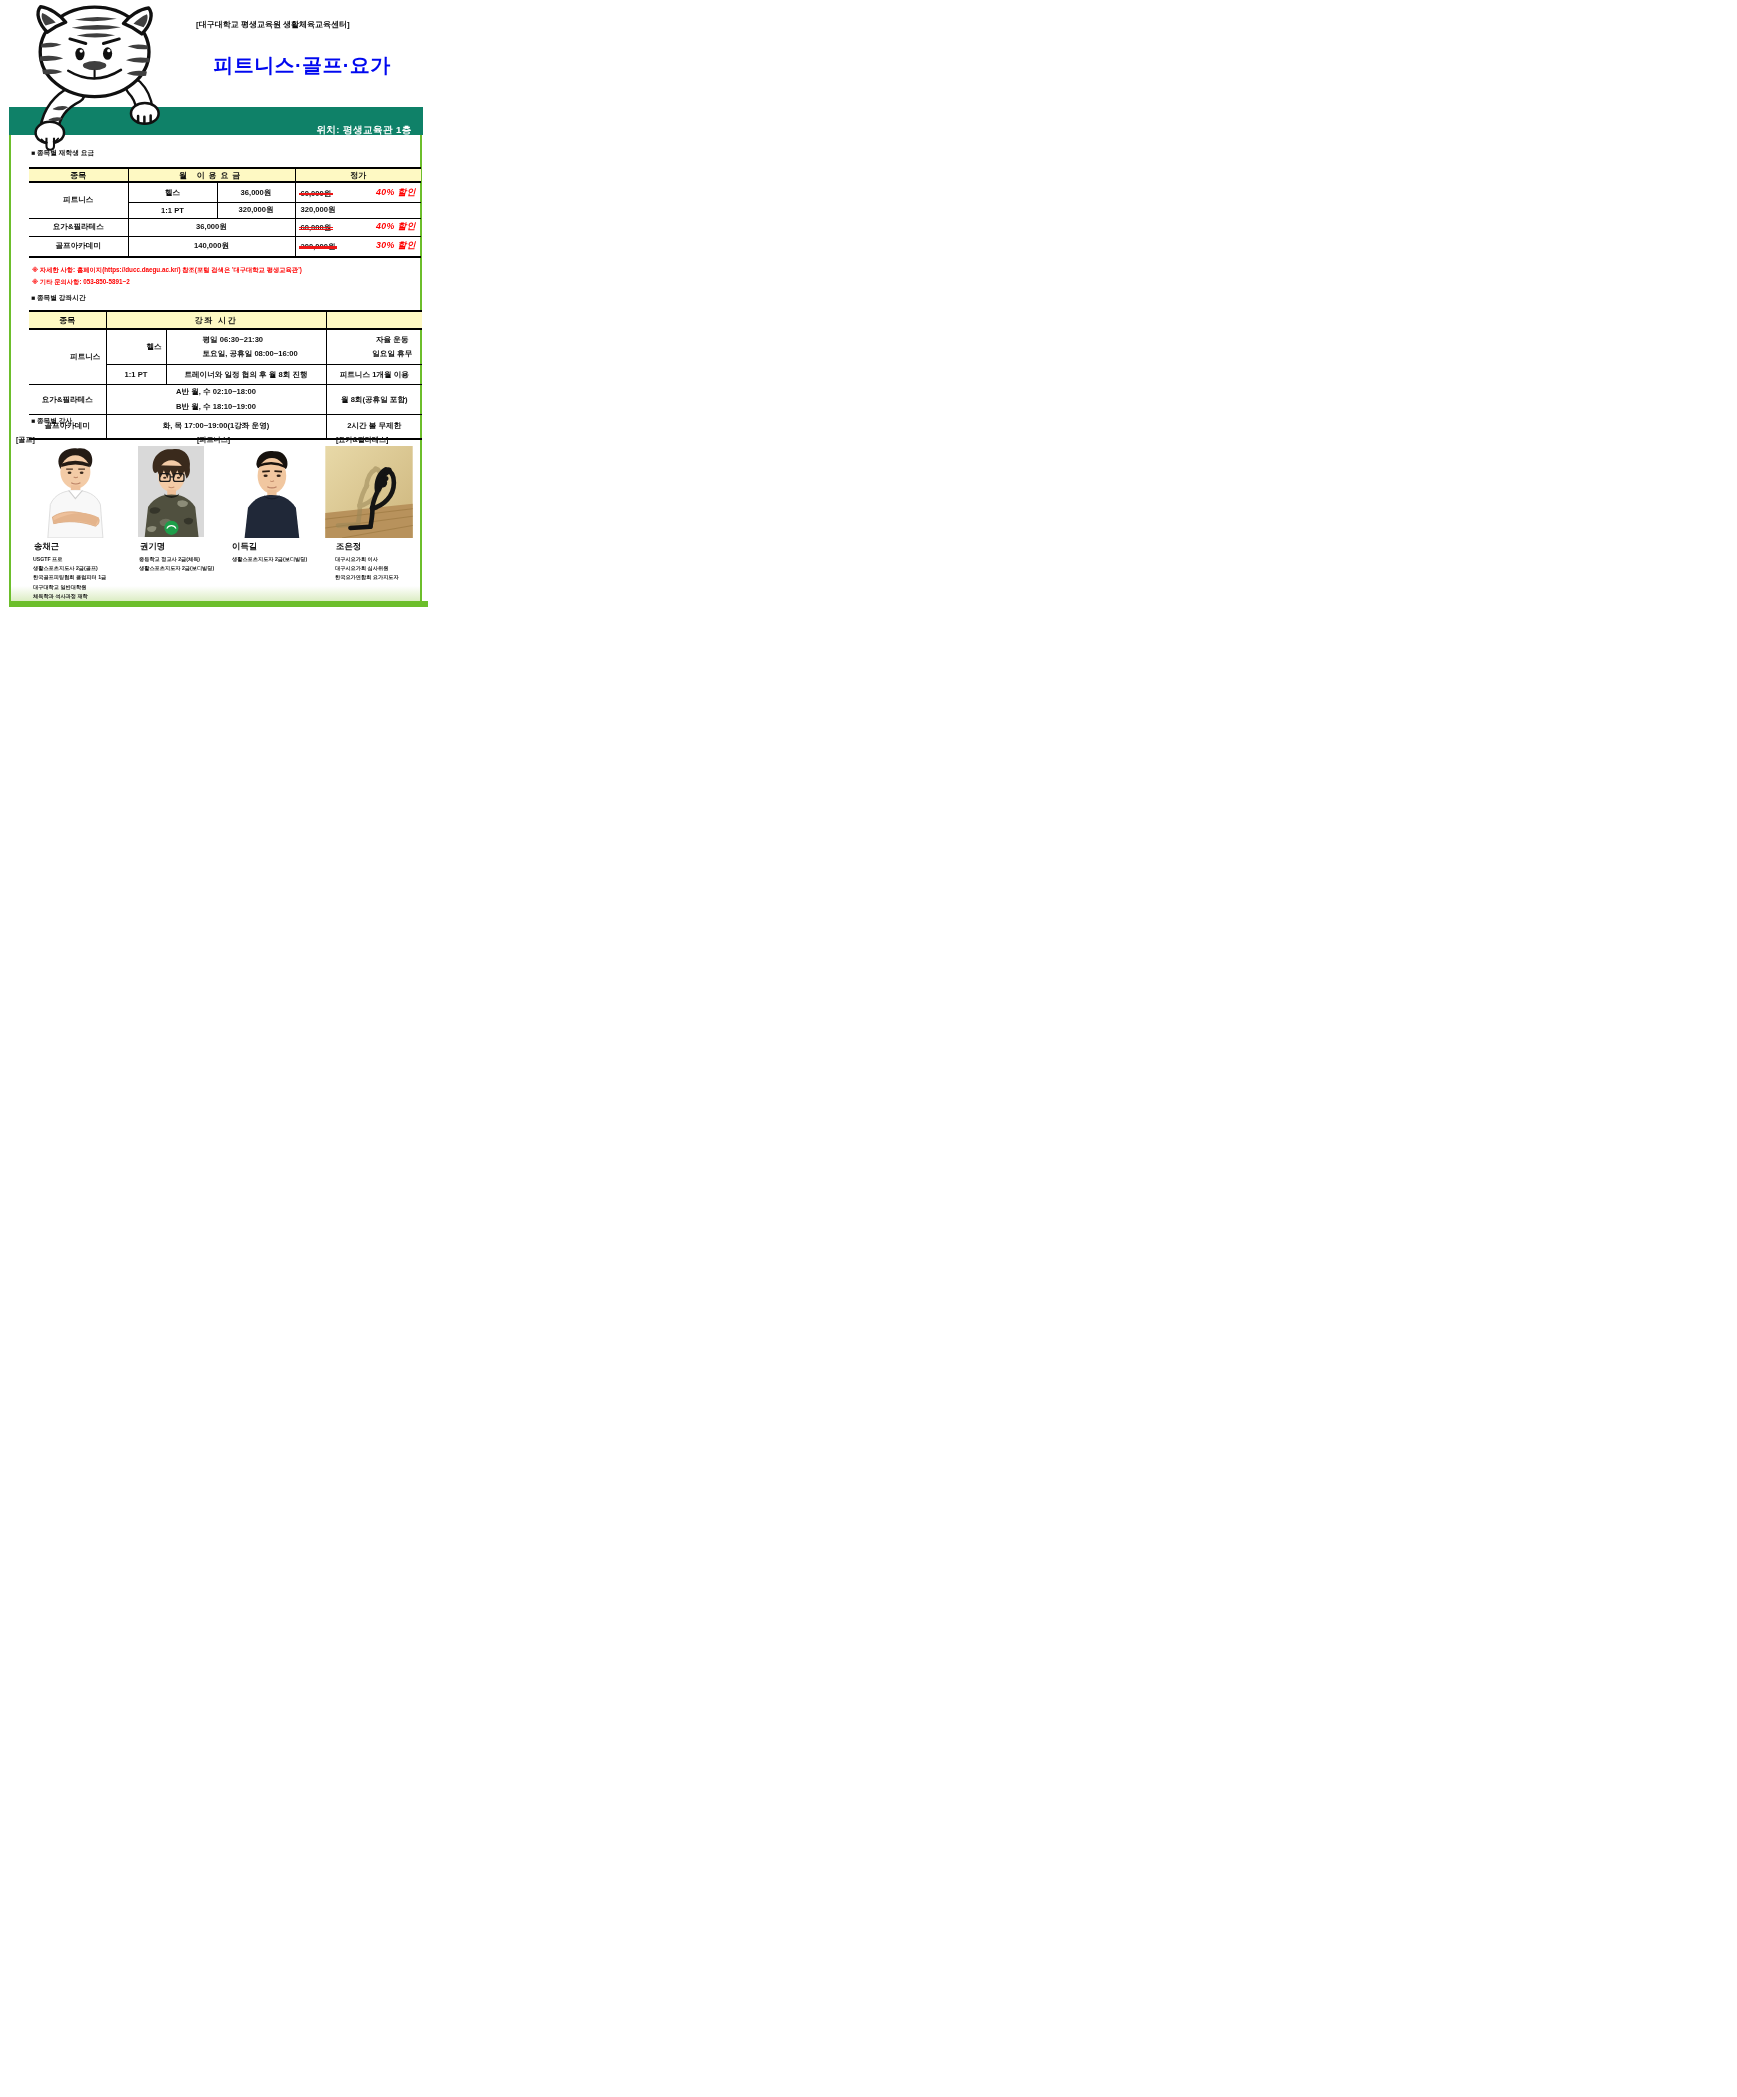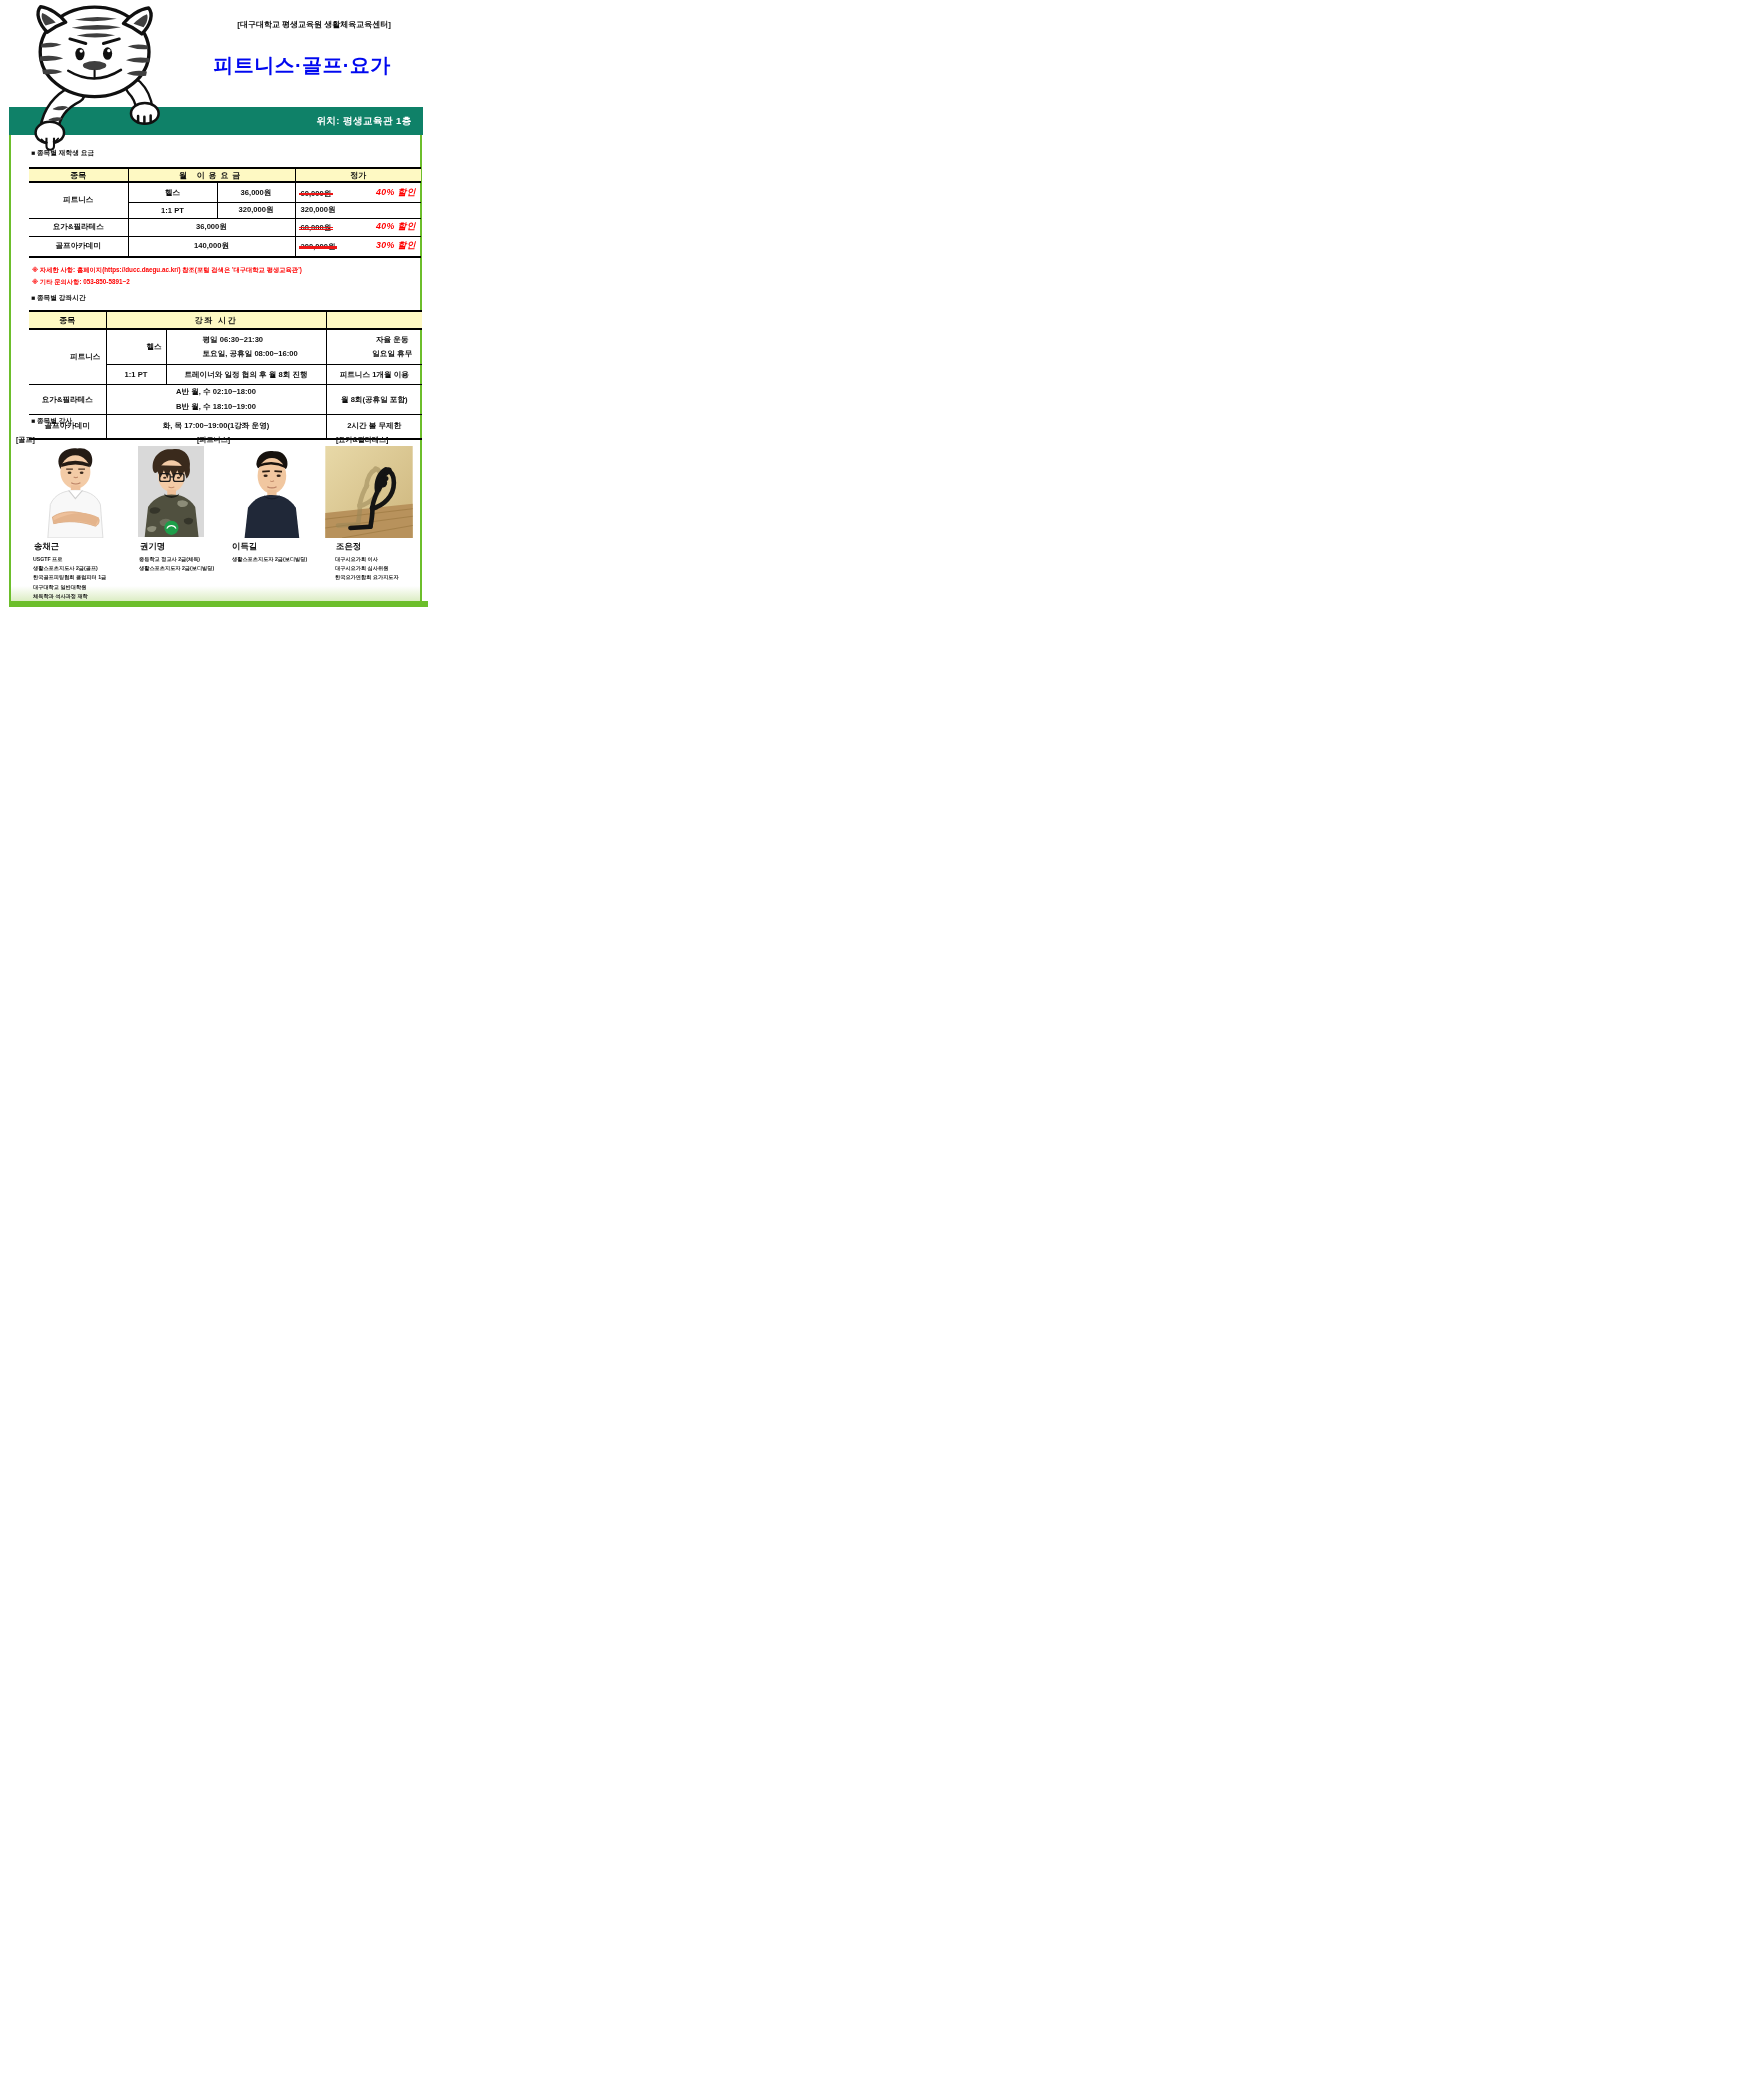--- a/index.html
+++ b/index.html
@@ -1,28 +1,28 @@
 <!DOCTYPE html>
 <html style="font-size:6.7px"><head>
 <meta charset="utf-8">
 <style>
   html,body { margin:0; padding:0; background:#ffffff; }
   body { font-family:"Liberation Sans","DejaVu Sans",sans-serif; }
   .page { position:relative; width:434px; height:614px; background:#ffffff; overflow:hidden; }
 
   
-  .org-label { position:absolute; left:196px; top:18.5px; width:195px; text-align:right;
+  .org-label { position:absolute; left:196px; top:18.5px; width:195px; text-align:left;
                font-size:8px; font-weight:800; color:#101010; letter-spacing:0px; }
   .main-title { position:absolute; left:176px; top:52px; width:252px; margin:0; text-align:center;
                 font-size:20px; font-weight:900; color:#0008f0; letter-spacing:0.4px; }
 
   
   .banner { position:absolute; left:8.8px; top:107px; width:414px; height:28px; background:#0f8168; z-index:2; }
   .banner-text { display:block; text-align:right; padding-right:11px; line-height:28px;
-                 font-size:9.6px; font-weight:800; color:#ffffff; letter-spacing:0.4px; }
+                 font-size:9.6px; font-weight:800; color:#ffffff; letter-spacing:0.4px;margin-top:9px; }
 
   
   .frame-left  { position:absolute; left:8.8px;  top:135px; width:2.1px; height:467px; background:#6cbe2b; }
   .frame-right { position:absolute; left:420px; top:135px; width:2.1px; height:467px; background:#6cbe2b; }
   .frame-bottom-fade { position:absolute; left:11px; top:586px; width:409px; height:14.7px;
                        background:linear-gradient(rgba(255,255,255,0),#dcedc4); }
   .frame-bottom { position:absolute; left:8.8px; top:601px; width:419px; height:5.5px; background:#6cbe2b; }
 
   .tiger { position:absolute; left:12.6px; top:2.5px; width:159px; height:148px; z-index:5; }
 

